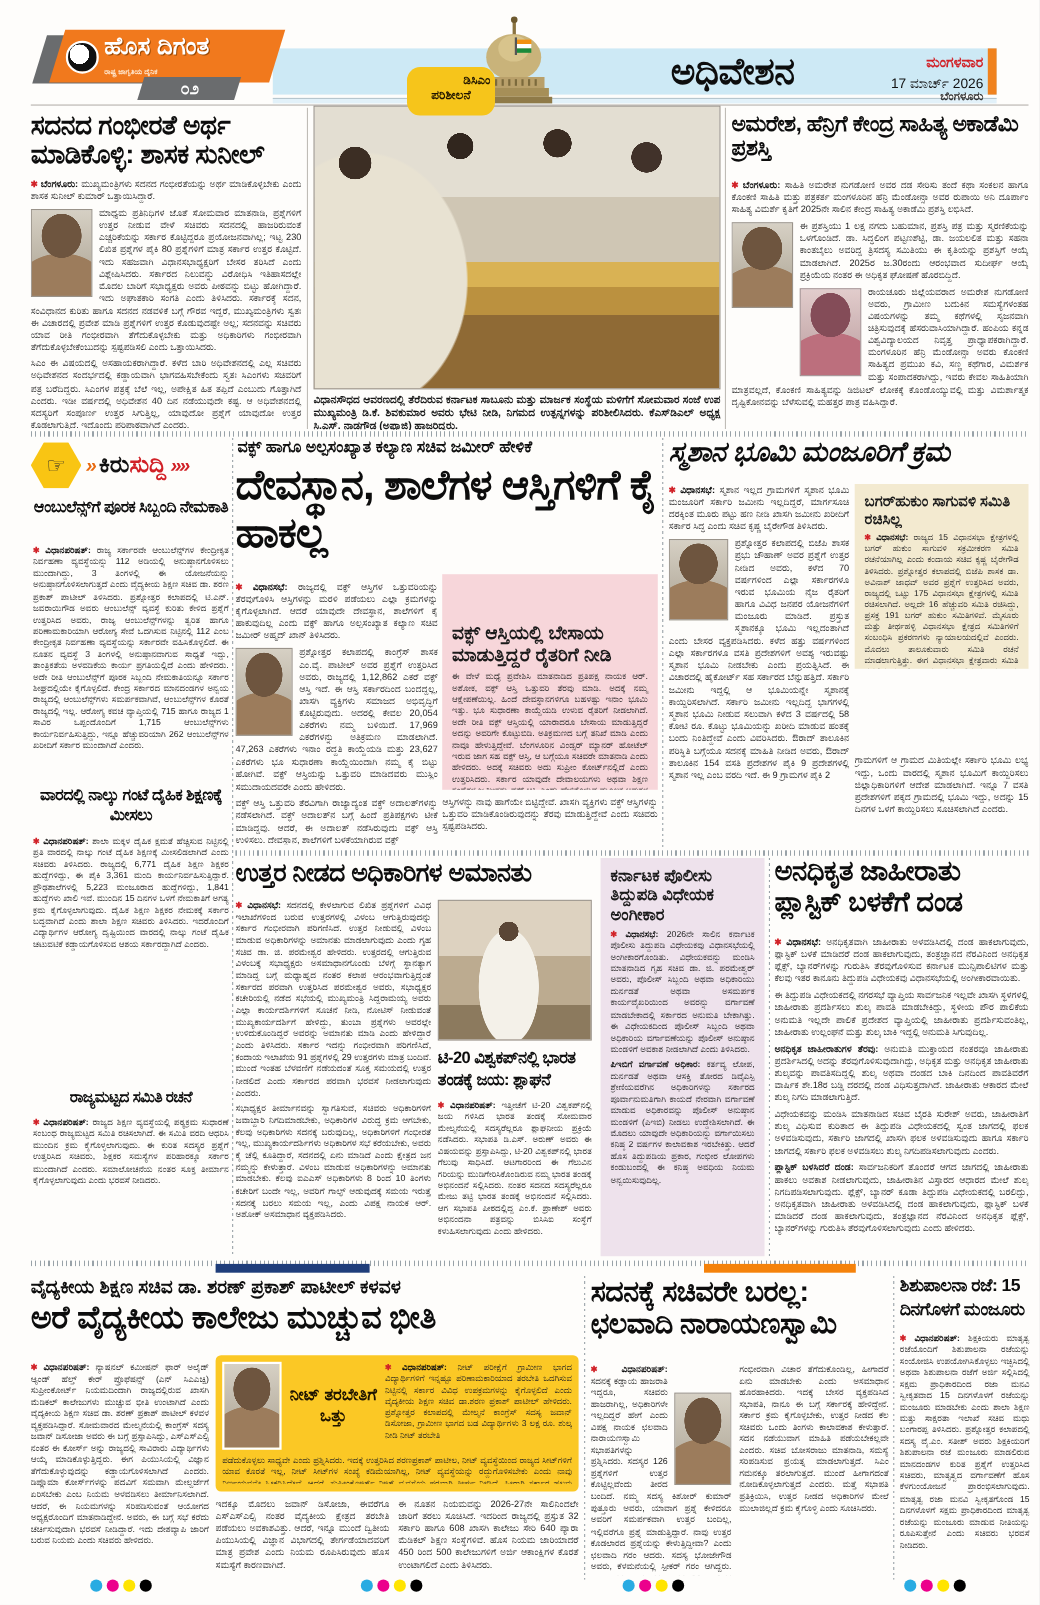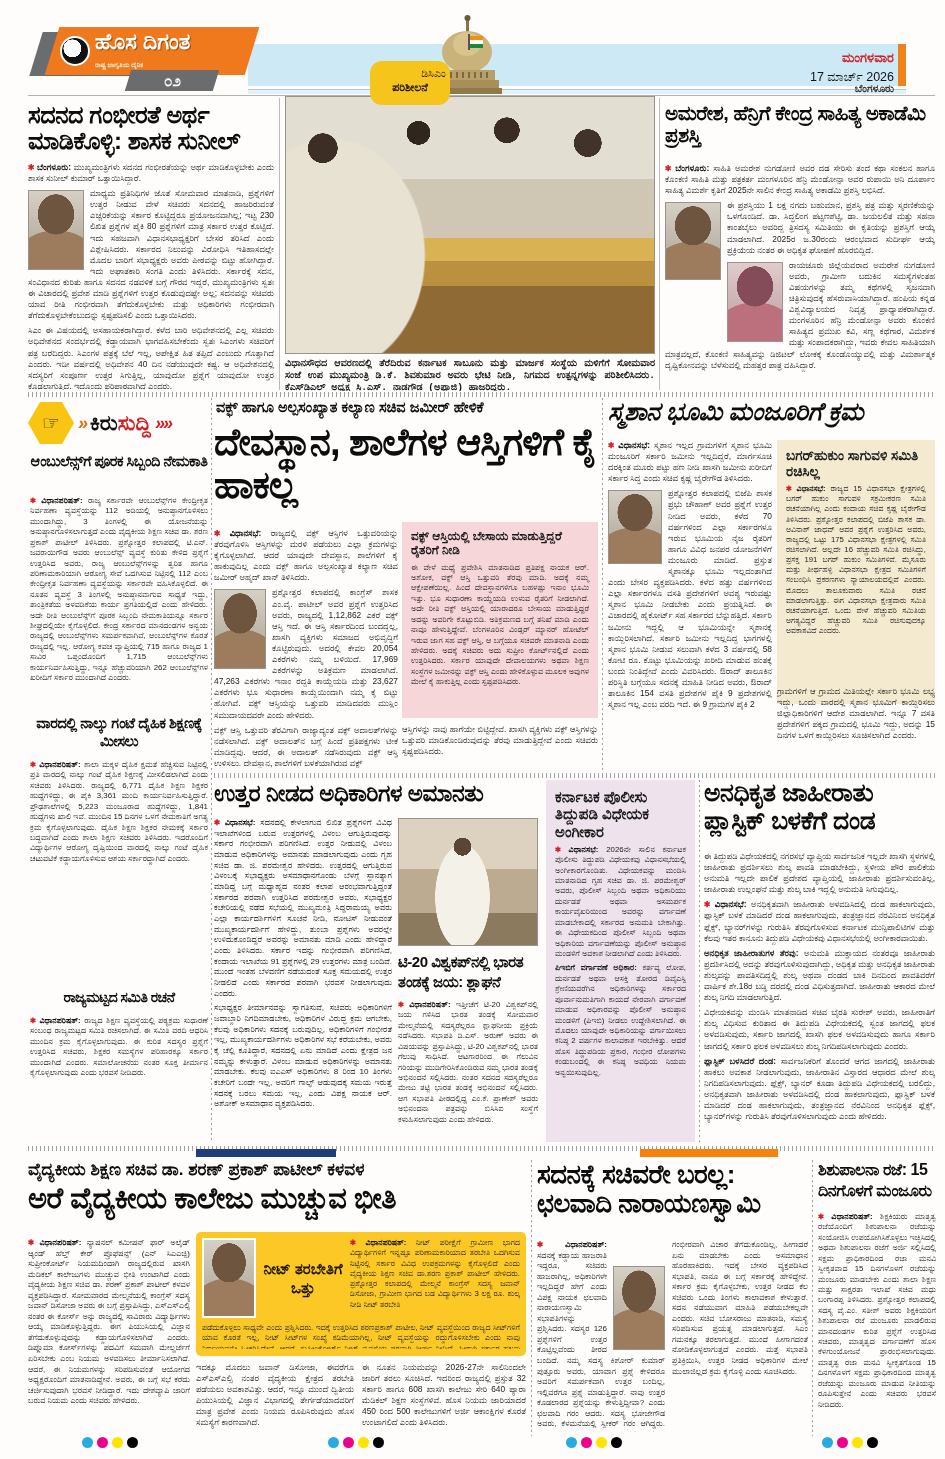--- a/index.html
+++ b/index.html
@@ -34,21 +34,21 @@
   .solidv{width:1px;background:#bfbcb6;}
   .kick{margin:0;font-weight:900;color:#0d0d0d;}
   .box{box-sizing:border-box;padding:8px 9px;overflow:hidden;}
   .box h3{margin:0 0 5px 0;font-weight:900;line-height:1.15;}
   .cmyk i{display:inline-block;width:11px;height:11px;border-radius:50%;margin-right:4px;}
   .cmyk .c{background:#29abe2;} .cmyk .m{background:#ec008c;} .cmyk .y{background:#ffe400;} .cmyk .k{background:#000;}
   .skew{transform:skewX(-17deg);}
   .unskew{transform:skewX(17deg);}
   .hex{clip-path:polygon(26% 0,74% 0,100% 50%,74% 100%,26% 100%,0 50%);}
   .chev{color:#e86a10;font-weight:900;font-style:italic;letter-spacing:-2px;}
-  .caption{font-weight:bold;color:#151515;font-size:9.6px;line-height:1.25;text-align:justify;margin:0;font-family:Liberation Mono, monospace;}
+  .caption{font-weight:bold;color:#151515;font-size:9.6px;line-height:1.25;text-align:justify;margin:0;}
 </style>
 </head>
 <body>
 
 <div class="page">
 
   <div class="abs skew" style="left:36px;top:32px;width:122px;height:44px;background:#6a6c6e;"></div>
   <div class="abs skew" style="left:52px;top:27px;width:200px;height:48px;background:#f1791d;z-index:2;">
     <div class="unskew" style="position:absolute;left:8px;top:4px;display:flex;align-items:center;gap:5px;">
       <span style="width:26px;height:26px;border-radius:50%;background:radial-gradient(circle at 40% 40%,#fff 0 40%,#111 41% 100%);display:inline-block;border:2px solid #fff;"></span>
@@ -83,29 +83,30 @@
         <rect x="26" y="58" width="2" height="6"></rect>
         <rect x="32" y="58" width="2" height="6"></rect>
         <rect x="38" y="58" width="2" height="6"></rect>
         <rect x="44" y="58" width="2" height="6"></rect>
         <rect x="50" y="58" width="2" height="6"></rect>
         <rect x="56" y="58" width="2" height="6"></rect>
         <rect x="62" y="58" width="2" height="6"></rect>
     </g>
   </svg>
 
+  <h1 class="abs hl" style="left:506px;top:47px;width:320px;text-align:center;font-size:34px;">ಅಧಿವೇಶನ</h1>
 
   <div class="abs" style="left:770px;top:47px;width:124px;text-align:right;line-height:1.2;">
     <span style="color:#d12127;font-weight:900;font-size:13px;">ಮಂಗಳವಾರ</span><br>
     <span style="color:#111;font-weight:normal;font-size:12.5px;">17 ಮಾರ್ಚ್ 2026</span>
   </div>
   <span class="abs" style="left:794px;top:82px;width:100px;text-align:right;font-size:10.5px;color:#333;font-weight:bold;">ಬೆಂಗಳೂರು</span>
 
   <div class="abs" style="left:370px;top:61px;width:80px;height:44px;background:#f6c51b;border-radius:12px;z-index:4;text-align:center;padding-top:5px;box-sizing:border-box;">
-    <span style="font-weight:400;font-size:11px;color:#201500;display:block;line-height:1.3;padding-left:47px;">ಡಿಸಿಎಂ</span>
+    <span style="font-weight:700;font-size:11px;color:#201500;display:block;line-height:1.3;padding-left:47px;">ಡಿಸಿಎಂ</span>
     <span style="font-weight:900;font-size:11px;color:#201500;display:block;line-height:1.3;text-align:center;">ಪರಿಶೀಲನೆ</span>
   </div>
 
   <div class="abs" style="left:28px;top:95px;width:907px;height:1px;background:#b5b2ac;"></div>
 
   <h1 class="abs hl" style="left:28px;top:102px;width:246px;font-size:24px;">ಸದನದ ಗಂಭೀರತೆ ಅರ್ಥ ಮಾಡಿಕೊಳ್ಳಿ: ಶಾಸಕ ಸುನೀಲ್</h1>
   <div class="abs tbox" style="left:28px;top:162px;width:246px;height:228px;">
     <p class="bt"><b class="dl">ಬೆಂಗಳೂರು:</b> <span>ಮುಖ್ಯಮಂತ್ರಿಗಳು ಸದನದ ಗಂಭೀರತೆಯನ್ನು ಅರ್ಥ ಮಾಡಿಕೊಳ್ಳಬೇಕು ಎಂದು ಶಾಸಕ ಸುನೀಲ್ ಕುಮಾರ್ ಒತ್ತಾಯಿಸಿದ್ದಾರೆ.</span></p>
     <p class="bt"><span class="ph portrait fl" style="width:56px;height:80px;"></span><span>ಮಾಧ್ಯಮ ಪ್ರತಿನಿಧಿಗಳ ಜೊತೆ ಸೋಮವಾರ ಮಾತನಾಡಿ, ಪ್ರಶ್ನೆಗಳಿಗೆ ಉತ್ತರ ನೀಡುವ ವೇಳೆ ಸಚಿವರು ಸದನದಲ್ಲಿ ಹಾಜರಿರುವಂತೆ ಎಚ್ಚರಿಕೆಯನ್ನು ಸರ್ಕಾರ ಕೊಟ್ಟಿದ್ದರೂ ಪ್ರಯೋಜನವಾಗಿಲ್ಲ; ಇಟ್ಟ 230 ಲಿಖಿತ ಪ್ರಶ್ನೆಗಳ ಪೈಕಿ 80 ಪ್ರಶ್ನೆಗಳಿಗೆ ಮಾತ್ರ ಸರ್ಕಾರ ಉತ್ತರ ಕೊಟ್ಟಿದೆ. ಇದು ಸಹಜವಾಗಿ ವಿಧಾನಸಭಾಧ್ಯಕ್ಷರಿಗೆ ಬೇಸರ ತರಿಸಿದೆ ಎಂದು ವಿಶ್ಲೇಷಿಸಿದರು.</span> <span>ಸರ್ಕಾರದ ನಿಲುವನ್ನು ವಿರೋಧಿಸಿ ಇತಿಹಾಸದಲ್ಲೇ ಮೊದಲ ಬಾರಿಗೆ ಸಭಾಧ್ಯಕ್ಷರು ಅವರು ಪೀಠವನ್ನು ಬಿಟ್ಟು ಹೋಗಿದ್ದಾರೆ. ಇದು ಅಘಾತಕಾರಿ ಸಂಗತಿ ಎಂದು ತಿಳಿಸಿದರು. ಸರ್ಕಾರಕ್ಕೆ ಸದನ, ಸಂವಿಧಾನದ ಕುರಿತು ಹಾಗೂ ಸದನದ ನಡವಳಿಕೆ ಬಗ್ಗೆ ಗೌರವ ಇದ್ದರೆ, ಮುಖ್ಯಮಂತ್ರಿಗಳು ಸ್ವತಃ ಈ ವಿಚಾರದಲ್ಲಿ ಪ್ರವೇಶ ಮಾಡಿ ಪ್ರಶ್ನೆಗಳಿಗೆ ಉತ್ತರ ಕೊಡುವುದಷ್ಟೇ ಅಲ್ಲ; ಸದನವನ್ನು ಸಚಿವರು ಯಾವ ರೀತಿ ಗಂಭೀರವಾಗಿ ತೆಗೆದುಕೊಳ್ಳಬೇಕು ಮತ್ತು ಅಧಿಕಾರಿಗಳು ಗಂಭೀರವಾಗಿ ತೆಗೆದುಕೊಳ್ಳಬೇಕೆಂಬುದನ್ನು ಸ್ಪಷ್ಟಪಡಿಸಲಿ ಎಂದು ಒತ್ತಾಯಿಸಿದರು.</span></p>
     <p class="bt"><span>ಸಿಎಂ ಈ ವಿಷಯದಲ್ಲಿ ಅಸಹಾಯಕರಾಗಿದ್ದಾರೆ. ಕಳೆದ ಬಾರಿ ಅಧಿವೇಶನದಲ್ಲಿ ಎಲ್ಲ ಸಚಿವರು ಅಧಿವೇಶನದ ಸಂದರ್ಭದಲ್ಲಿ ಕಡ್ಡಾಯವಾಗಿ ಭಾಗವಹಿಸಬೇಕೆಂದು ಸ್ವತಃ ಸಿಎಂಗಳು ಸಚಿವರಿಗೆ ಪತ್ರ ಬರೆದಿದ್ದರು. ಸಿಎಂಗಳ ಪತ್ರಕ್ಕೆ ಬೆಲೆ ಇಲ್ಲ, ಅಪೇಕ್ಷಿತ ಹಿತ ತಪ್ಪಿದೆ ಎಂಬುದು ಗೊತ್ತಾಗಿದೆ ಎಂದರು. ಇಡೀ ವರ್ಷದಲ್ಲಿ ಅಧಿವೇಶನ 40 ದಿನ ನಡೆಯುವುದೇ ಕಷ್ಟ. ಆ ಅಧಿವೇಶನದಲ್ಲಿ ಸದಸ್ಯರಿಗೆ ಸಂಪೂರ್ಣ ಉತ್ತರ ಸಿಗುತ್ತಿಲ್ಲ, ಯಾವುದೋ ಪ್ರಶ್ನೆಗೆ ಯಾವುದೋ ಉತ್ತರ ಕೊಡಲಾಗುತ್ತಿದೆ. ಇದೊಂದು ಪರಿಪಾಠವಾಗಿದೆ ಎಂದರು.</span></p>
@@ -154,33 +155,33 @@
   <div class="abs vline" style="left:211px;top:398px;height:744px;"></div>
 
   <p class="abs kick" style="left:216px;top:399px;width:382px;font-size:14.5px;margin:0;">ವಕ್ಫ್ ಹಾಗೂ ಅಲ್ಪಸಂಖ್ಯಾತ ಕಲ್ಯಾಣ ಸಚಿವ ಜಮೀರ್ ಹೇಳಿಕೆ</p>
   <h1 class="abs hl tbox" style="left:214px;top:421px;width:384px;height:102px;font-size:38px;line-height:1.12;letter-spacing:-1px;">ದೇವಸ್ಥಾನ, ಶಾಲೆಗಳ ಆಸ್ತಿಗಳಿಗೆ ಕೈ ಹಾಕಲ್ಲ</h1>
   <div class="abs tbox" style="left:214px;top:528px;width:184px;height:240px;">
     <p class="bt"><b class="dl">ವಿಧಾನಸಭೆ:</b> <span>ರಾಜ್ಯದಲ್ಲಿ ವಕ್ಫ್ ಆಸ್ತಿಗಳ ಒತ್ತುವರಿಯನ್ನು ತೆರವುಗೊಳಿಸಿ ಆಸ್ತಿಗಳನ್ನು ಮರಳಿ ಪಡೆಯಲು ಎಲ್ಲಾ ಕ್ರಮಗಳನ್ನು ಕೈಗೊಳ್ಳಲಾಗಿದೆ. ಆದರೆ ಯಾವುದೇ ದೇವಸ್ಥಾನ, ಶಾಲೆಗಳಿಗೆ ಕೈ ಹಾಕುವುದಿಲ್ಲ ಎಂದು ವಕ್ಫ್ ಹಾಗೂ ಅಲ್ಪಸಂಖ್ಯಾತ ಕಲ್ಯಾಣ ಸಚಿವ ಜಮೀರ್ ಅಹ್ಮದ್ ಖಾನ್ ತಿಳಿಸಿದರು.</span></p>
     <p class="bt"><span class="ph portrait fl" style="width:52px;height:80px;"></span><span>ಪ್ರಶ್ನೋತ್ತರ ಕಲಾಪದಲ್ಲಿ ಕಾಂಗ್ರೆಸ್ ಶಾಸಕ ಎಂ.ವೈ. ಪಾಟೀಲ್ ಅವರ ಪ್ರಶ್ನೆಗೆ ಉತ್ತರಿಸಿದ ಅವರು, ರಾಜ್ಯದಲ್ಲಿ 1,12,862 ಎಕರೆ ವಕ್ಫ್ ಆಸ್ತಿ ಇದೆ. ಈ ಆಸ್ತಿ ಸರ್ಕಾರದಿಂದ ಬಂದದ್ದಲ್ಲ, ಖಾಸಗಿ ವ್ಯಕ್ತಿಗಳು ಸಮಾಜದ ಅಭಿವೃದ್ಧಿಗೆ ಕೊಟ್ಟಿರುವುದು. ಅದರಲ್ಲಿ ಕೇವಲ 20,054 ಎಕರೆಗಳು ನಮ್ಮ ಬಳಿಯಿದೆ. 17,969 ಎಕರೆಗಳನ್ನು ಅತಿಕ್ರಮಣ ಮಾಡಲಾಗಿದೆ. 47,263 ಎಕರೆಗಳು ಇನಾಂ ರದ್ದತಿ ಕಾಯ್ದೆಯಡಿ ಮತ್ತು 23,627 ಎಕರೆಗಳು ಭೂ ಸುಧಾರಣಾ ಕಾಯ್ದೆಯಿಂದಾಗಿ ನಮ್ಮ ಕೈ ಬಿಟ್ಟು ಹೋಗಿವೆ. ವಕ್ಫ್ ಆಸ್ತಿಯನ್ನು ಒತ್ತುವರಿ ಮಾಡಿದವರು ಮುಸ್ಲಿಂ ಸಮುದಾಯದವರೇ ಎಂದು ಹೇಳಿದರು.</span></p>
     <p class="bt"><span>ವಕ್ಫ್ ಆಸ್ತಿ ಒತ್ತುವರಿ ತೆರವಿಗಾಗಿ ರಾಜ್ಯಾದ್ಯಂತ ವಕ್ಫ್ ಅದಾಲತ್‌ಗಳನ್ನು ನಡೆಸಲಾಗಿದೆ. ವಕ್ಫ್ ಅದಾಲತ್‌ನ ಬಗ್ಗೆ ಹಿಂದೆ ಪ್ರತಿಪಕ್ಷಗಳು ಟೀಕೆ ಮಾಡಿದ್ದವು. ಆದರೆ, ಈ ಅದಾಲತ್ ನಡೆಸಿರುವುದು ವಕ್ಫ್ ಆಸ್ತಿ ಉಳಿಸಲು. ದೇವಸ್ಥಾನ, ಶಾಲೆಗಳಿಗೆ ಬಳಕೆಯಾಗಿರುವ ವಕ್ಫ್</span></p>
   </div>
   <div class="abs box" style="left:402px;top:522px;width:196px;height:196px;background:#f7d6da;">
-    <h3 style="font-size:12px;">ವಕ್ಫ್ ಆಸ್ತಿಯಲ್ಲಿ ಬೇಸಾಯ ಮಾಡುತ್ತಿದ್ದರೆ ರೈತರಿಗೆ ನೀಡಿ</h3>
+    <h3 style="font-size:17px;margin-top:36px;">ವಕ್ಫ್ ಆಸ್ತಿಯಲ್ಲಿ ಬೇಸಾಯ ಮಾಡುತ್ತಿದ್ದರೆ ರೈತರಿಗೆ ನೀಡಿ</h3>
     <p class="bt" style="font-size:7.9px;">ಈ ವೇಳೆ ಮಧ್ಯೆ ಪ್ರವೇಶಿಸಿ ಮಾತನಾಡಿದ ಪ್ರತಿಪಕ್ಷ ನಾಯಕ ಆರ್. ಅಶೋಕ, ವಕ್ಫ್ ಆಸ್ತಿ ಒತ್ತುವರಿ ತೆರವು ಮಾಡಿ. ಅದಕ್ಕೆ ನಮ್ಮ ಆಕ್ಷೇಪಣೆಯಿಲ್ಲ. ಹಿಂದೆ ದೇವಸ್ಥಾನಗಳಿಗೂ ಬಹಳಷ್ಟು ಇನಾಂ ಭೂಮಿ ಇತ್ತು. ಭೂ ಸುಧಾರಣಾ ಕಾಯ್ದೆಯಡಿ ಉಳುವ ರೈತರಿಗೆ ನೀಡಲಾಗಿದೆ. ಅದೇ ರೀತಿ ವಕ್ಫ್ ಆಸ್ತಿಯಲ್ಲಿ ಯಾರಾದರೂ ಬೇಸಾಯ ಮಾಡುತ್ತಿದ್ದರೆ ಅದನ್ನು ಅವರಿಗೇ ಕೊಟ್ಟುಬಿಡಿ. ಅತಿಕ್ರಮಣದ ಬಗ್ಗೆ ತನಿಖೆ ಮಾಡಿ ಎಂದು ನಾವೂ ಹೇಳುತ್ತಿದ್ದೇವೆ. ಬೆಂಗಳೂರಿನ ವಿಂಡ್ಸರ್ ಮ್ಯಾನರ್ ಹೋಟೆಲ್ ಇರುವ ಜಾಗ ಸಹ ವಕ್ಫ್ ಆಸ್ತಿ, ಆ ಬಗ್ಗೆಯೂ ಸಚಿವರೇ ಮಾತನಾಡಿ ಎಂದು ಹೇಳಿದರು. ಅದಕ್ಕೆ ಸಚಿವರು ಅದು ಸುಪ್ರೀಂ ಕೋರ್ಟ್‌ನಲ್ಲಿದೆ ಎಂದು ಉತ್ತರಿಸಿದರು. ಸರ್ಕಾರ ಯಾವುದೇ ದೇವಾಲಯಗಳು ಅಥವಾ ಶಿಕ್ಷಣ ಸಂಸ್ಥೆಗಳ ಜಮೀನನ್ನು ವಕ್ಫ್ ಆಸ್ತಿ ಎಂದು ಹೇಳಿಕೊಳ್ಳುವ ಮೂಲಕ ಅವುಗಳ ಮೇಲೆ ಕೈ ಹಾಕುತ್ತಿಲ್ಲ ಎಂದು ಸ್ಪಷ್ಟಪಡಿಸಿದರು.</p>
   </div>
   <p class="abs bt tbox" style="left:402px;top:724px;width:196px;height:44px;">ಆಸ್ತಿಗಳನ್ನು ನಾವು ಹಾಗೆಯೇ ಬಿಟ್ಟಿದ್ದೇವೆ. ಖಾಸಗಿ ವ್ಯಕ್ತಿಗಳು ವಕ್ಫ್ ಆಸ್ತಿಗಳನ್ನು ಒತ್ತುವರಿ ಮಾಡಿಕೊಂಡಿರುವುದನ್ನು ತೆರವು ಮಾಡುತ್ತಿದ್ದೇವೆ ಎಂದು ಸಚಿವರು ಸ್ಪಷ್ಟಪಡಿಸಿದರು.</p>
 
   <div class="abs vline" style="left:602px;top:398px;height:372px;"></div>
 
   <h1 class="abs hl" style="left:608px;top:398px;width:327px;font-size:25px;font-style:italic;">ಸ್ಮಶಾನ ಭೂಮಿ ಮಂಜೂರಿಗೆ ಕ್ರಮ</h1>
   <div class="abs tbox" style="left:608px;top:440px;width:164px;height:330px;">
     <p class="bt"><b class="dl">ವಿಧಾನಸಭೆ:</b> <span>ಸ್ಮಶಾನ ಇಲ್ಲದ ಗ್ರಾಮಗಳಿಗೆ ಸ್ಮಶಾನ ಭೂಮಿ ಮಂಜೂರಿಗೆ ಸರ್ಕಾರಿ ಜಮೀನು ಇಲ್ಲದಿದ್ದರೆ, ಮಾರ್ಗಸೂಚಿ ದರಕ್ಕಿಂತ ಮೂರು ಪಟ್ಟು ಹಣ ನೀಡಿ ಖಾಸಗಿ ಜಮೀನು ಖರೀದಿಗೆ ಸರ್ಕಾರ ಸಿದ್ಧ ಎಂದು ಸಚಿವ ಕೃಷ್ಣ ಬೈರೇಗೌಡ ತಿಳಿಸಿದರು.</span></p>
     <p class="bt"><span class="ph portrait fl" style="width:54px;height:74px;"></span><span>ಪ್ರಶ್ನೋತ್ತರ ಕಲಾಪದಲ್ಲಿ ಬಿಜೆಪಿ ಶಾಸಕ ಪ್ರಭು ಚೌಹಾಣ್ ಅವರ ಪ್ರಶ್ನೆಗೆ ಉತ್ತರ ನೀಡಿದ ಅವರು, ಕಳೆದ 70 ವರ್ಷಗಳಿಂದ ಎಲ್ಲಾ ಸರ್ಕಾರಗಳೂ ಇರುವ ಭೂಮಿಯ ನೈಜ ರೈತರಿಗೆ ಹಾಗೂ ವಿವಿಧ ಜನಪರ ಯೋಜನೆಗಳಿಗೆ ಮಂಜೂರು ಮಾಡಿದೆ. ಪ್ರಸ್ತುತ ಸ್ಮಶಾನಕ್ಕೂ ಭೂಮಿ ಇಲ್ಲದಂತಾಗಿದೆ ಎಂದು ಬೇಸರ ವ್ಯಕ್ತಪಡಿಸಿದರು. ಕಳೆದ ಹತ್ತು ವರ್ಷಗಳಿಂದ ಎಲ್ಲಾ ಸರ್ಕಾರಗಳೂ ವಸತಿ ಪ್ರದೇಶಗಳಿಗೆ ಅವಶ್ಯ ಇರುವಷ್ಟು ಸ್ಮಶಾನ ಭೂಮಿ ನೀಡಬೇಕು ಎಂದು ಪ್ರಯತ್ನಿಸಿದೆ. ಈ ವಿಚಾರದಲ್ಲಿ ಹೈಕೋರ್ಟ್ ಸಹ ಸರ್ಕಾರದ ಬೆನ್ನುಹತ್ತಿದೆ. ಸರ್ಕಾರಿ ಜಮೀನು ಇದ್ದಲ್ಲಿ ಆ ಭೂಮಿಯನ್ನೇ ಸ್ಮಶಾನಕ್ಕೆ ಕಾಯ್ದಿರಿಸಲಾಗಿದೆ. ಸರ್ಕಾರಿ ಜಮೀನು ಇಲ್ಲದಿದ್ದ ಭಾಗಗಳಲ್ಲಿ ಸ್ಮಶಾನ ಭೂಮಿ ನೀಡುವ ಸಲುವಾಗಿ ಕಳೆದ 3 ವರ್ಷದಲ್ಲಿ 58 ಕೋಟಿ ರೂ. ಕೊಟ್ಟು ಭೂಮಿಯನ್ನು ಖರೀದಿ ಮಾಡುವ ಹಂತಕ್ಕೆ ಬಂದು ನಿಂತಿದ್ದೇವೆ ಎಂದು ವಿವರಿಸಿದರು. ಔರಾದ್ ತಾಲೂಕಿನ ಪರಿಸ್ಥಿತಿ ಬಗ್ಗೆಯೂ ಸದನಕ್ಕೆ ಮಾಹಿತಿ ನೀಡಿದ ಅವರು, ಔರಾದ್ ತಾಲೂಕಿನ 154 ವಸತಿ ಪ್ರದೇಶಗಳ ಪೈಕಿ 9 ಪ್ರದೇಶಗಳಲ್ಲಿ ಸ್ಮಶಾನ ಇಲ್ಲ ಎಂಬ ವರದಿ ಇದೆ. ಈ 9 ಗ್ರಾಮಗಳ ಪೈಕಿ 2</span></p>
   </div>
-  <div class="abs box" style="left:777px;top:440px;width:158px;height:264px;background:#f3ead0;">
+  <div class="abs box" style="left:777px;top:440px;width:158px;height:168px;background:#f3ead0;">
     <h3 style="font-size:13.5px;">ಬಗರ್‌ಹುಕುಂ ಸಾಗುವಳಿ ಸಮಿತಿ ರಚಿಸಿಲ್ಲ</h3>
     <p class="bt" style="font-size:7.7px;"><b class="dl">ವಿಧಾನಸಭೆ:</b> <span>ರಾಜ್ಯದ 15 ವಿಧಾನಸಭಾ ಕ್ಷೇತ್ರಗಳಲ್ಲಿ ಬಗರ್ ಹುಕುಂ ಸಾಗುವಳಿ ಸಕ್ರಮೀಕರಣ ಸಮಿತಿ ರಚನೆಯಾಗಿಲ್ಲ ಎಂದು ಕಂದಾಯ ಸಚಿವ ಕೃಷ್ಣ ಬೈರೇಗೌಡ ತಿಳಿಸಿದರು. ಪ್ರಶ್ನೋತ್ತರ ಕಲಾಪದಲ್ಲಿ ಬಿಜೆಪಿ ಶಾಸಕ ಡಾ. ಅವಿನಾಶ್ ಜಾಧವ್ ಅವರ ಪ್ರಶ್ನೆಗೆ ಉತ್ತರಿಸಿದ ಅವರು, ರಾಜ್ಯದಲ್ಲಿ ಒಟ್ಟು 175 ವಿಧಾನಸಭಾ ಕ್ಷೇತ್ರಗಳಲ್ಲಿ ಸಮಿತಿ ರಚಿಸಲಾಗಿದೆ. ಅಲ್ಲದೇ 16 ಹೆಚ್ಚುವರಿ ಸಮಿತಿ ರಚಿಸಿದ್ದು, ಪ್ರಸಕ್ತ 191 ಬಗರ್ ಹುಕುಂ ಸಮಿತಿಗಳಿವೆ. ಮೈಸೂರು ಮತ್ತು ತೀರ್ಥಹಳ್ಳಿ ವಿಧಾನಸಭಾ ಕ್ಷೇತ್ರದ ಸಮಿತಿಗಳಿಗೆ ಸಂಬಂಧಿಸಿ ಪ್ರಕರಣಗಳು ನ್ಯಾಯಾಲಯದಲ್ಲಿವೆ ಎಂದರು. ಮೊದಲು ತಾಲೂಕುವಾರು ಸಮಿತಿ ರಚನೆ ಮಾಡಲಾಗುತ್ತಿತ್ತು. ಈಗ ವಿಧಾನಸಭಾ ಕ್ಷೇತ್ರವಾರು ಸಮಿತಿ ರಚನೆಯಾಗುತ್ತಿದೆ. ಒಂದು ವೇಳೆ ಹೆಚ್ಚುವರಿ ಸಮಿತಿಯ ಅಗತ್ಯವಿದ್ದರೆ ಹೆಚ್ಚುವರಿ ಸಮಿತಿ ರಚಿಸುವುದಕ್ಕೂ ಅವಕಾಶವಿದೆ ಎಂದರು.</span></p>
   </div>
   <p class="abs bt tbox" style="left:777px;top:686px;width:158px;height:84px;">ಗ್ರಾಮಗಳಿಗೆ ಆ ಗ್ರಾಮದ ಮಿತಿಯಲ್ಲೇ ಸರ್ಕಾರಿ ಭೂಮಿ ಲಭ್ಯ ಇದ್ದು, ಒಂದು ವಾರದಲ್ಲಿ ಸ್ಮಶಾನ ಭೂಮಿಗೆ ಕಾಯ್ದಿರಿಸಲು ಜಿಲ್ಲಾಧಿಕಾರಿಗಳಿಗೆ ಆದೇಶ ಮಾಡಲಾಗಿದೆ. ಇನ್ನೂ 7 ವಸತಿ ಪ್ರದೇಶಗಳಿಗೆ ಪಕ್ಕದ ಗ್ರಾಮದಲ್ಲಿ ಭೂಮಿ ಇದ್ದು, ಅದನ್ನು 15 ದಿನಗಳ ಒಳಗೆ ಕಾಯ್ದಿರಿಸಲು ಸೂಚಿಸಲಾಗಿದೆ ಎಂದರು.</p>
 
   <div class="abs hline" style="left:214px;top:773px;width:721px;"></div>
 
   <h1 class="abs hl" style="left:214px;top:781px;width:324px;font-size:23px;">ಉತ್ತರ ನೀಡದ ಅಧಿಕಾರಿಗಳ ಅಮಾನತು</h1>
   <div class="abs tbox" style="left:214px;top:818px;width:178px;height:324px;">
     <p class="bt" style="font-size:8.1px;"><b class="dl">ವಿಧಾನಸಭೆ:</b> <span>ಸದನದಲ್ಲಿ ಕೇಳಲಾಗುವ ಲಿಖಿತ ಪ್ರಶ್ನೆಗಳಿಗೆ ವಿವಿಧ ಇಲಾಖೆಗಳಿಂದ ಬರುವ ಉತ್ತರಗಳಲ್ಲಿ ವಿಳಂಬ ಆಗುತ್ತಿರುವುದನ್ನು ಸರ್ಕಾರ ಗಂಭೀರವಾಗಿ ಪರಿಗಣಿಸಿದೆ. ಉತ್ತರ ನೀಡುವಲ್ಲಿ ವಿಳಂಬ ಮಾಡುವ ಅಧಿಕಾರಿಗಳನ್ನು ಅಮಾನತು ಮಾಡಲಾಗುವುದು ಎಂದು ಗೃಹ ಸಚಿವ ಡಾ. ಜಿ. ಪರಮೇಶ್ವರ ಹೇಳಿದರು. ಉತ್ತರದಲ್ಲಿ ಆಗುತ್ತಿರುವ ವಿಳಂಬಕ್ಕೆ ಸಭಾಧ್ಯಕ್ಷರು ಅಸಮಾಧಾನಗೊಂಡು ಬೆಳಗ್ಗೆ ಸ್ಥಾನತ್ಯಾಗ ಮಾಡಿದ್ದ ಬಗ್ಗೆ ಮಧ್ಯಾಹ್ನದ ನಂತರ ಕಲಾಪ ಆರಂಭವಾಗುತ್ತಿದ್ದಂತೆ ಸರ್ಕಾರದ ಪರವಾಗಿ ಉತ್ತರಿಸಿದ ಪರಮೇಶ್ವರ ಅವರು, ಸಭಾಧ್ಯಕ್ಷರ ಕಚೇರಿಯಲ್ಲಿ ನಡೆದ ಸಭೆಯಲ್ಲಿ ಮುಖ್ಯಮಂತ್ರಿ ಸಿದ್ದರಾಮಯ್ಯ ಅವರು ಎಲ್ಲಾ ಕಾರ್ಯದರ್ಶಿಗಳಿಗೆ ಸೂಚನೆ ನೀಡಿ, ನೋಟಿಸ್ ನೀಡುವಂತೆ ಮುಖ್ಯಕಾರ್ಯದರ್ಶಿಗೆ ಹೇಳಿದ್ದು, ತುಂಬಾ ಪ್ರಶ್ನೆಗಳು ಅವರಲ್ಲೇ ಉಳಿದುಕೊಂಡಿದ್ದರೆ ಅವರನ್ನು ಅಮಾನತು ಮಾಡಿ ಎಂದು ಹೇಳಿದ್ದಾರೆ ಎಂದು ತಿಳಿಸಿದರು. ಸರ್ಕಾರ ಇದನ್ನು ಗಂಭೀರವಾಗಿ ಪರಿಗಣಿಸಿದೆ, ಕಂದಾಯ ಇಲಾಖೆಯ 91 ಪ್ರಶ್ನೆಗಳಲ್ಲಿ 29 ಉತ್ತರಗಳು ಮಾತ್ರ ಬಂದಿವೆ. ಮುಂದೆ ಇಂತಹ ಬೆಳವಣಿಗೆ ನಡೆಯದಂತೆ ಸೂಕ್ತ ಸಮಯದಲ್ಲಿ ಉತ್ತರ ನೀಡಲಿದೆ ಎಂದು ಸರ್ಕಾರದ ಪರವಾಗಿ ಭರವಸೆ ನೀಡಲಾಗುವುದು ಎಂದರು.</span></p>
@@ -195,22 +196,22 @@
   <div class="abs box" style="left:546px;top:780px;width:149px;height:362px;background:#eee2ec;">
     <h3 style="font-size:15px;">ಕರ್ನಾಟಕ ಪೊಲೀಸು ತಿದ್ದುಪಡಿ ವಿಧೇಯಕ ಅಂಗೀಕಾರ</h3>
     <p class="bt" style="font-size:7.9px;"><b class="dl">ವಿಧಾನಸಭೆ:</b> <span>2026ನೇ ಸಾಲಿನ ಕರ್ನಾಟಕ ಪೊಲೀಸು ತಿದ್ದುಪಡಿ ವಿಧೇಯಕವು ವಿಧಾನಸಭೆಯಲ್ಲಿ ಅಂಗೀಕಾರಗೊಂಡಿತು. ವಿಧೇಯಕವನ್ನು ಮಂಡಿಸಿ ಮಾತನಾಡಿದ ಗೃಹ ಸಚಿವ ಡಾ. ಜಿ. ಪರಮೇಶ್ವರ್ ಅವರು, ಪೊಲೀಸ್ ಸಿಬ್ಬಂದಿ ಅಥವಾ ಅಧಿಕಾರಿಯು ದುರ್ನಡತೆ ಅಥವಾ ಅಸಮರ್ಪಕ ಕಾರ್ಯವೈಖರಿಯಿಂದ ಅವರನ್ನು ವರ್ಗಾವಣೆ ಮಾಡಬೇಕಾದಲ್ಲಿ ಸರ್ಕಾರದ ಅನುಮತಿ ಬೇಕಾಗಿತ್ತು. ಈ ವಿಧೇಯಕದಿಂದ ಪೊಲೀಸ್ ಸಿಬ್ಬಂದಿ ಅಥವಾ ಅಧಿಕಾರಿಯ ವರ್ಗಾವಣೆಯನ್ನು ಪೊಲೀಸ್ ಅನುಷ್ಠಾನ ಮಂಡಳಿಗೆ ಅವಕಾಶ ನೀಡಲಾಗಿದೆ ಎಂದು ತಿಳಿಸಿದರು.</span></p>
     <p class="bt" style="font-size:7.9px;"><b>ಪಿಇಬಿಗೆ ವರ್ಗಾವಣೆ ಅಧಿಕಾರ:</b> <span>ಕರ್ತವ್ಯ ಲೋಪ, ದುರ್ನಡತೆ ಅಥವಾ ಆಸಕ್ತಿ ತೋರದ ಡಿವೈಎಸ್ಪಿ ಶ್ರೇಣಿಯವರೆಗಿನ ಅಧಿಕಾರಿಗಳನ್ನು ಸರ್ಕಾರದ ಪೂರ್ವಾನುಮತಿಗಾಗಿ ಕಾಯದೆ ನೇರವಾಗಿ ವರ್ಗಾವಣೆ ಮಾಡುವ ಅಧಿಕಾರವನ್ನು ಪೊಲೀಸ್ ಅನುಷ್ಠಾನ ಮಂಡಳಿಗೆ (ಪಿಇಬಿ) ನೀಡಲು ಉದ್ದೇಶಿಸಲಾಗಿದೆ. ಈ ಮೊದಲು ಯಾವುದೇ ಅಧಿಕಾರಿಯನ್ನು ವರ್ಗಾಯಿಸಲು ಕನಿಷ್ಠ 2 ವರ್ಷಗಳ ಕಾಲಾವಕಾಶ ಇರಬೇಕಿತ್ತು. ಆದರೆ ಹೊಸ ತಿದ್ದುಪಡಿಯ ಪ್ರಕಾರ, ಗಂಭೀರ ಲೋಪಗಳು ಕಂಡುಬಂದಲ್ಲಿ ಈ ಕನಿಷ್ಠ ಅವಧಿಯ ನಿಯಮ ಅನ್ವಯಿಸುವುದಿಲ್ಲ.</span></p>
   </div>
 
   <div class="abs vline" style="left:699px;top:780px;height:362px;"></div>
 
   <h1 class="abs hl tbox" style="left:704px;top:779px;width:231px;height:66px;font-size:25px;">ಅನಧಿಕೃತ ಜಾಹೀರಾತು ಪ್ಲಾಸ್ಟಿಕ್ ಬಳಕೆಗೆ ದಂಡ</h1>
   <div class="abs tbox" style="left:704px;top:851px;width:231px;height:291px;">
+    <p class="bt"><b class="dl">ವಿಧಾನಸಭೆ:</b> <span>ಅನಧಿಕೃತವಾಗಿ ಜಾಹೀರಾತು ಅಳವಡಿಸಿದಲ್ಲಿ ದಂಡ ಹಾಕಲಾಗುವುದು, ಪ್ಲಾಸ್ಟಿಕ್ ಬಳಕೆ ಮಾಡಿದರೆ ದಂಡ ಹಾಕಲಾಗುವುದು, ತಂತ್ರಜ್ಞಾನದ ನೆರವಿನಿಂದ ಅನಧಿಕೃತ ಫ್ಲೆಕ್ಸ್, ಬ್ಯಾನರ್‌ಗಳನ್ನು ಗುರುತಿಸಿ ತೆರವುಗೊಳಿಸುವ ಕರ್ನಾಟಕ ಮುನ್ಸಿಪಾಲಿಟಿಗಳ ಮತ್ತು ಕೆಲವು ಇತರ ಕಾನೂನು ತಿದ್ದುಪಡಿ ವಿಧೇಯಕವು ವಿಧಾನಸಭೆಯಲ್ಲಿ ಅಂಗೀಕಾರವಾಯಿತು.</span></p>
     <p class="bt"><span>ಈ ತಿದ್ದುಪಡಿ ವಿಧೇಯಕದಲ್ಲಿ ನಗರಸಭೆ ವ್ಯಾಪ್ತಿಯ ಸಾರ್ವಜನಿಕ ಇಲ್ಲವೇ ಖಾಸಗಿ ಸ್ಥಳಗಳಲ್ಲಿ ಜಾಹೀರಾತು ಪ್ರದರ್ಶಿಸಲು ಶುಲ್ಕ ಪಾವತಿ ಮಾಡಬೇಕಿದ್ದು, ಸ್ಥಳೀಯ ಪೌರ ಪಾಲಿಕೆಯ ಅನುಮತಿ ಇಲ್ಲದೇ ಪಾಲಿಕೆ ಪ್ರದೇಶದ ವ್ಯಾಪ್ತಿಯಲ್ಲಿ ಜಾಹೀರಾತು ಪ್ರದರ್ಶಿಸುವಂತಿಲ್ಲ, ಜಾಹೀರಾತು ಉಲ್ಲಂಘನೆ ಮತ್ತು ಶುಲ್ಕ ಬಾಕಿ ಇದ್ದಲ್ಲಿ ಅನುಮತಿ ಸಿಗುವುದಿಲ್ಲ.</span></p>
-    <p class="bt"><b class="dl">ವಿಧಾನಸಭೆ:</b> <span>ಅನಧಿಕೃತವಾಗಿ ಜಾಹೀರಾತು ಅಳವಡಿಸಿದಲ್ಲಿ ದಂಡ ಹಾಕಲಾಗುವುದು, ಪ್ಲಾಸ್ಟಿಕ್ ಬಳಕೆ ಮಾಡಿದರೆ ದಂಡ ಹಾಕಲಾಗುವುದು, ತಂತ್ರಜ್ಞಾನದ ನೆರವಿನಿಂದ ಅನಧಿಕೃತ ಫ್ಲೆಕ್ಸ್, ಬ್ಯಾನರ್‌ಗಳನ್ನು ಗುರುತಿಸಿ ತೆರವುಗೊಳಿಸುವ ಕರ್ನಾಟಕ ಮುನ್ಸಿಪಾಲಿಟಿಗಳ ಮತ್ತು ಕೆಲವು ಇತರ ಕಾನೂನು ತಿದ್ದುಪಡಿ ವಿಧೇಯಕವು ವಿಧಾನಸಭೆಯಲ್ಲಿ ಅಂಗೀಕಾರವಾಯಿತು.</span></p>
     <p class="bt"><b>ಅನಧಿಕೃತ ಜಾಹೀರಾತುಗಳ ತೆರವು:</b> <span>ಅನುಮತಿ ಮುಕ್ತಾಯದ ನಂತರವೂ ಜಾಹೀರಾತು ಪ್ರದರ್ಶಿಸಿದಲ್ಲಿ ಅದನ್ನು ತೆರವುಗೊಳಿಸುವುದಾಗಿದ್ದು, ಅಧಿಕೃತ ಮತ್ತು ಅನಧಿಕೃತ ಜಾಹೀರಾತು ಶುಲ್ಕವನ್ನು ಪಾವತಿಸದಿದ್ದಲ್ಲಿ ಶುಲ್ಕ ಅಥವಾ ದಂಡದ ಬಾಕಿ ದಿನದಿಂದ ಪಾವತಿವರೆಗೆ ವಾರ್ಷಿಕ ಶೇ.18ರ ಬಡ್ಡಿ ದರದಲ್ಲಿ ದಂಡ ವಿಧಿಸುತ್ತದಾಗಿದೆ. ಜಾಹೀರಾತು ಆಕಾರದ ಮೇಲೆ ಶುಲ್ಕ ನಿಗದಿ ಮಾಡಲಾಗುತ್ತಿದೆ.</span></p>
     <p class="bt"><span>ವಿಧೇಯಕವನ್ನು ಮಂಡಿಸಿ ಮಾತನಾಡಿದ ಸಚಿವ ಬೈರತಿ ಸುರೇಶ್ ಅವರು, ಜಾಹೀರಾತಿಗೆ ಶುಲ್ಕ ವಿಧಿಸುವ ಕುರಿತಾದ ಈ ತಿದ್ದುಪಡಿ ವಿಧೇಯಕದಲ್ಲಿ ಸ್ವಂತ ಜಾಗದಲ್ಲಿ ಫಲಕ ಅಳವಡಿಸುವುದು, ಸರ್ಕಾರಿ ಜಾಗದಲ್ಲಿ ಖಾಸಗಿ ಫಲಕ ಅಳವಡಿಸುವುದು ಹಾಗೂ ಸರ್ಕಾರಿ ಜಾಗದಲ್ಲಿ ಸರ್ಕಾರಿ ಫಲಕ ಅಳವಡಿಸಲು ಶುಲ್ಕ ನಿಗದಿಪಡಿಸಲಾಗುವುದು ಎಂದರು.</span></p>
     <p class="bt"><b>ಪ್ಲಾಸ್ಟಿಕ್ ಬಳಸಿದರೆ ದಂಡ:</b> <span>ಸಾರ್ವಜನಿಕರಿಗೆ ತೊಂದರೆ ಆಗದ ಜಾಗದಲ್ಲಿ ಜಾಹೀರಾತು ಹಾಕಲು ಅವಕಾಶ ನೀಡಲಾಗುವುದು, ಜಾಹೀರಾತಿನ ವಿಸ್ತಾರದ ಆಧಾರದ ಮೇಲೆ ಶುಲ್ಕ ನಿಗದಿಪಡಿಸಲಾಗುವುದು. ಫ್ಲೆಕ್ಸ್, ಬ್ಯಾನರ್ ಕೂಡಾ ತಿದ್ದುಪಡಿ ವಿಧೇಯಕದಲ್ಲಿ ಬರಲಿದ್ದು, ಅನಧಿಕೃತವಾಗಿ ಜಾಹೀರಾತು ಅಳವಡಿಸಿದಲ್ಲಿ ದಂಡ ಹಾಕಲಾಗುವುದು, ಪ್ಲಾಸ್ಟಿಕ್ ಬಳಕೆ ಮಾಡಿದರೆ ದಂಡ ಹಾಕಲಾಗುವುದು, ತಂತ್ರಜ್ಞಾನದ ನೆರವಿನಿಂದ ಅನಧಿಕೃತ ಫ್ಲೆಕ್ಸ್, ಬ್ಯಾನರ್‌ಗಳನ್ನು ಗುರುತಿಸಿ ತೆರವುಗೊಳಿಸಲಾಗುವುದು ಎಂದು ಹೇಳಿದರು.</span></p>
   </div>
 
   <div class="abs hline" style="left:28px;top:1146px;width:907px;"></div>
   <div class="abs" style="left:196px;top:1149px;width:140px;height:8px;background:#1f3d7a;"></div>
   <div class="abs" style="left:640px;top:1149px;width:138px;height:8px;background:#f5820b;"></div>
 
   <p class="abs kick" style="left:28px;top:1160px;width:502px;font-size:17px;margin:0;">ವೈದ್ಯಕೀಯ ಶಿಕ್ಷಣ ಸಚಿವ ಡಾ. ಶರಣ್ ಪ್ರಕಾಶ್ ಪಾಟೀಲ್ ಕಳವಳ</p>

